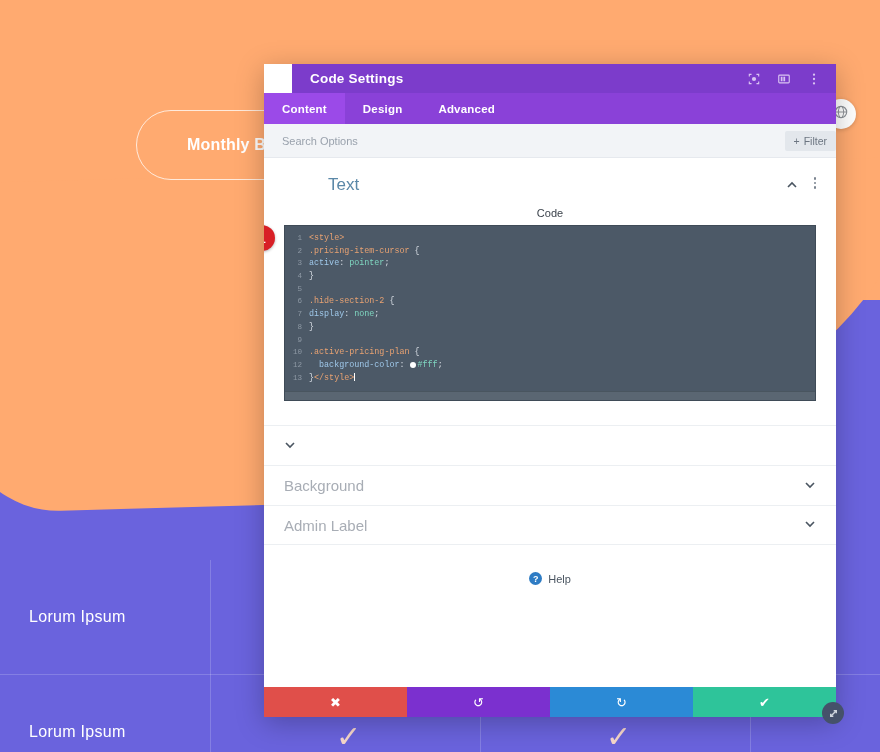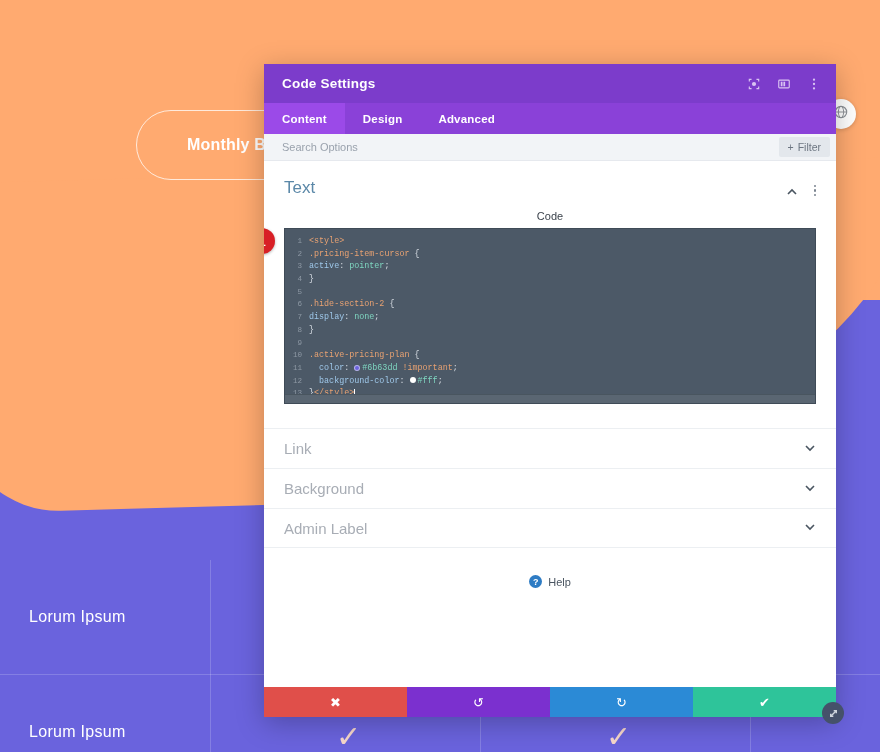--- a/index.html
+++ b/index.html
@@ -119,26 +119,27 @@
     height: 653px;
     background: #ffffff;
     box-shadow: 0 6px 26px rgba(0,0,0,.25);
     z-index: 10;
     display: flex;
     flex-direction: column;
     overflow: hidden;
   }
 
   .modal-header {
-    height: 39px;
+    height: 29px;
     background: #7c3ccb;
     display: flex;
     align-items: center;
     padding: 0 14px 0 18px;
     flex: 0 0 auto;
+    margin-left: 28px;
   }
   .modal-title {
     color: #ffffff;
     font-size: 13.5px;
     font-weight: bold;
     letter-spacing: .2px;
     flex: 1 1 auto;
   }
   .header-icons { display: flex; align-items: center; gap: 14px; }
   .hdr-icon {
@@ -161,27 +162,27 @@
     align-items: center;
     color: #ffffff;
     font-size: 11.5px;
     font-weight: bold;
     cursor: pointer;
     letter-spacing: .2px;
   }
   .tab.active { background: #9b4ae8; }
 
   .searchbar {
-    height: 27px;
+    height: 34px;
     background: #f2f4f7;
     border-bottom: 1px solid #e6e9ee;
     display: flex;
     align-items: center;
     padding-left: 18px;
-    padding-right: 6px;
+    padding-right: 0;
     flex: 0 0 auto;
   }
   .search-input {
     flex: 1 1 auto;
     border: none;
     background: transparent;
     outline: none;
     font-family: "Liberation Sans", sans-serif;
     font-size: 11px;
     color: #6c7581;
@@ -202,22 +203,23 @@
   }
 
   .modal-body {
     flex: 1 1 auto;
     overflow: hidden;
     background: #ffffff;
   }
 
   .section-head {
     display: flex;
-    align-items: flex-end;
+    align-items: flex-start;
     padding: 17px 18px 6px 20px;
+    margin-left: 44px;
   }
   .section-title {
     flex: 1 1 auto;
     color: #5b88a8;
     font-size: 17px;
     font-weight: 400;
   }
   .section-tools { display: flex; align-items: center; gap: 14px; }
   .chev { width: 12px; height: 12px; cursor: pointer; }
   .chev svg { width: 12px; height: 12px; stroke: #4a5561; stroke-width: 1.6; fill: none; }
@@ -491,30 +493,28 @@
             <div class="code-line"><span class="ln">1</span><span class="code-text"><span class="tk-tag">&lt;style&gt;</span></span></div>
             <div class="code-line"><span class="ln">2</span><span class="code-text"><span class="tk-sel">.pricing-item-cursor </span><span class="tk-punc">{</span></span></div>
             <div class="code-line"><span class="ln">3</span><span class="code-text"><span class="tk-prop">active</span><span class="tk-punc">: </span><span class="tk-val">pointer</span><span class="tk-punc">;</span></span></div>
             <div class="code-line"><span class="ln">4</span><span class="code-text"><span class="tk-punc">}</span></span></div>
             <div class="code-line"><span class="ln">5</span><span class="code-text"><span class="tk-punc"></span></span></div>
             <div class="code-line"><span class="ln">6</span><span class="code-text"><span class="tk-sel">.hide-section-2 </span><span class="tk-punc">{</span></span></div>
             <div class="code-line"><span class="ln">7</span><span class="code-text"><span class="tk-prop">display</span><span class="tk-punc">: </span><span class="tk-val">none</span><span class="tk-punc">;</span></span></div>
             <div class="code-line"><span class="ln">8</span><span class="code-text"><span class="tk-punc">}</span></span></div>
             <div class="code-line"><span class="ln">9</span><span class="code-text"><span class="tk-punc"></span></span></div>
             <div class="code-line"><span class="ln">10</span><span class="code-text"><span class="tk-sel">.active-pricing-plan </span><span class="tk-punc">{</span></span></div>
-            <div class="code-line"><span class="ln">11</span><span class="code-text"><span class="tk-prop">  color</span><span class="tk-punc">: </span><span class="swatch" style="background: rgb(107, 99, 221);"></span><span class="tk-val">#6b63dd</span><span class="tk-punc"> </span><span class="tk-imp">!important</span><span class="tk-punc">;</span></span></div>
             <div class="code-line"><span class="ln">12</span><span class="code-text"><span class="tk-prop">  background-color</span><span class="tk-punc">: </span><span class="swatch" style="background: rgb(255, 255, 255);"></span><span class="tk-val">#fff</span><span class="tk-punc">;</span></span></div>
             <div class="code-line"><span class="ln">13</span><span class="code-text"><span class="tk-punc">}</span><span class="tk-tag">&lt;/style&gt;</span><span class="caret"></span></span></div>
             <div class="code-statusbar"></div>
           </div>
       </div>
 
       <div class="acc-list">
         <div class="acc-row">
-          <span class="acc-label">Link</span>
           <span class="acc-chev">
             <svg viewBox="0 0 12 12">
                 <polyline points="2,4 6,8 10,4"></polyline>
               </svg>
           </span>
         </div>
         <div class="acc-row">
           <span class="acc-label">Background</span>
           <span class="acc-chev">
             <svg viewBox="0 0 12 12">

